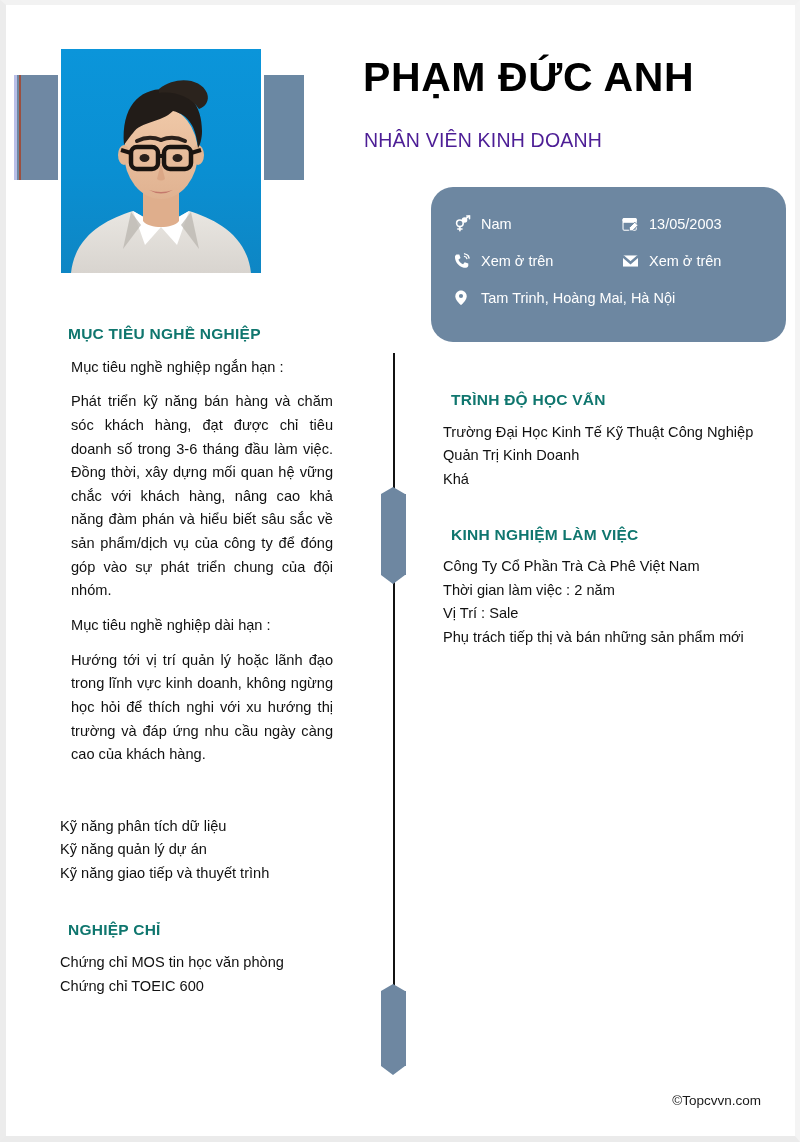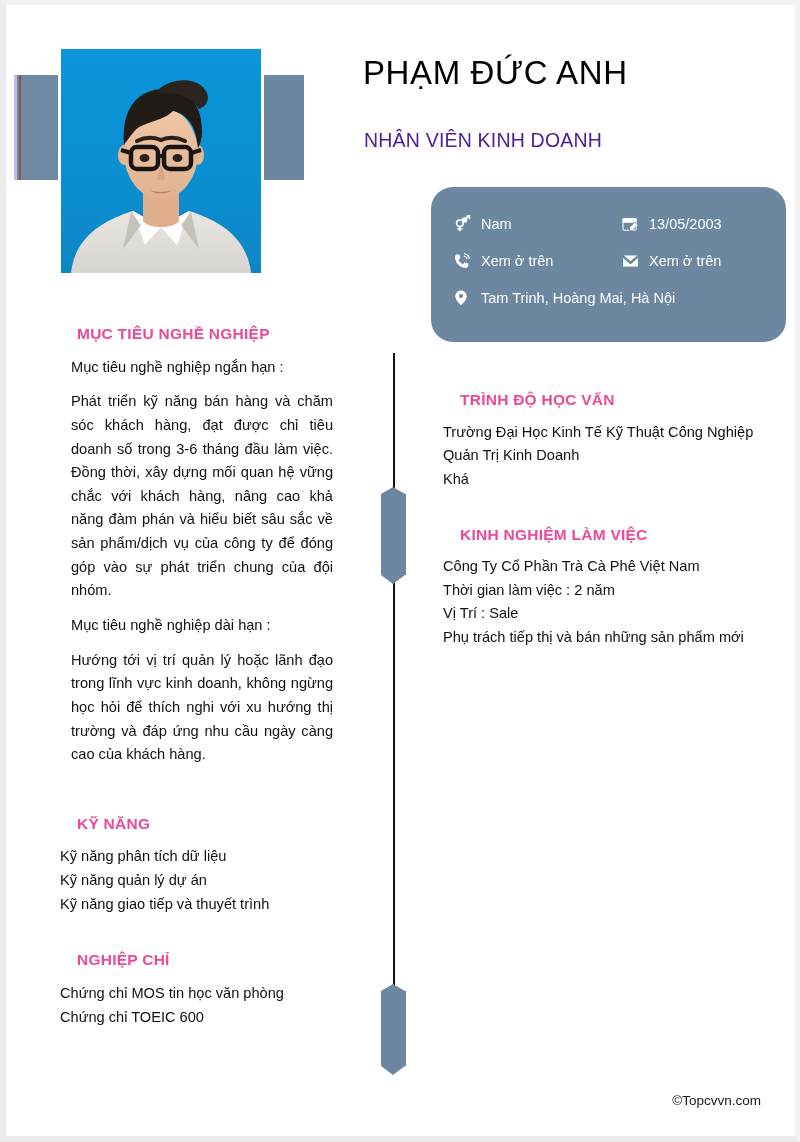--- a/index.html
+++ b/index.html
@@ -74,22 +74,22 @@
     inset: 0;
     background: linear-gradient(180deg, #0b95da 0%, #0a8fd2 55%, #0e86c4 100%);
   }
   .photo-svg { position: absolute; inset: 0; }
 
   
   .name {
     position: absolute;
     left: 357px;
     top: 50px;
-    font-size: 33px;
-    font-weight: 400;
+    font-size: 41px;
+    font-weight: 700;
     letter-spacing: 0.6px;
     color: #000000;
     line-height: 1.1;
     white-space: nowrap;
   }
   .job-title {
     position: absolute;
     left: 358px;
     top: 124px;
     font-size: 19.5px;
@@ -182,23 +182,23 @@
   .col-right {
     position: absolute;
     left: 437px;
     top: 386px;
     width: 332px;
   }
 
   .sec-head {
     font-size: 15.5px;
     font-weight: 700;
-    color: #ec4899;
+    color: #0f766e;
     letter-spacing: 0.25px;
-    margin: 0 0 11px 17px;
+    margin: 0 0 11px 8px;
     line-height: 1.2;
   }
   .col-left .sec-head { margin-bottom: 12px; }
 
   .body-text {
     font-size: 14.6px;
     line-height: 1.62;
     color: #111111;
     margin: 11px;
   }
@@ -362,21 +362,20 @@
 
     <div>
       <div class="sec-head">MỤC TIÊU NGHỀ NGHIỆP</div>
       <div class="body-text">Mục tiêu nghề nghiệp ngắn hạn :</div>
       <div class="body-text justify">Phát triển kỹ năng bán hàng và chăm sóc khách hàng, đạt được chỉ tiêu doanh số trong 3-6 tháng đầu làm việc. Đồng thời, xây dựng mối quan hệ vững chắc với khách hàng, nâng cao khả năng đàm phán và hiểu biết sâu sắc về sản phẩm/dịch vụ của công ty để đóng góp vào sự phát triển chung của đội nhóm.</div>
       <div class="body-text"> Mục tiêu nghề nghiệp dài hạn :</div>
       <div class="body-text justify">Hướng tới vị trí quản lý hoặc lãnh đạo trong lĩnh vực kinh doanh, không ngừng học hỏi để thích nghi với xu hướng thị trường và đáp ứng nhu cầu ngày càng cao của khách hàng.</div>
     </div>
 
     <div class="block-gap-skills">
-      <div class="sec-head">KỸ NĂNG</div>
       <div class="line-item">Kỹ năng phân tích dữ liệu</div>
       <div class="line-item">Kỹ năng quản lý dự án</div>
       <div class="line-item">Kỹ năng giao tiếp và thuyết trình</div>
     </div>
 
     <div class="block-gap-certs">
       <div class="sec-head">NGHIỆP CHỈ</div>
       <div class="line-item">Chứng chỉ MOS tin học văn phòng</div>
       <div class="line-item">Chứng chỉ TOEIC 600</div>
     </div>

